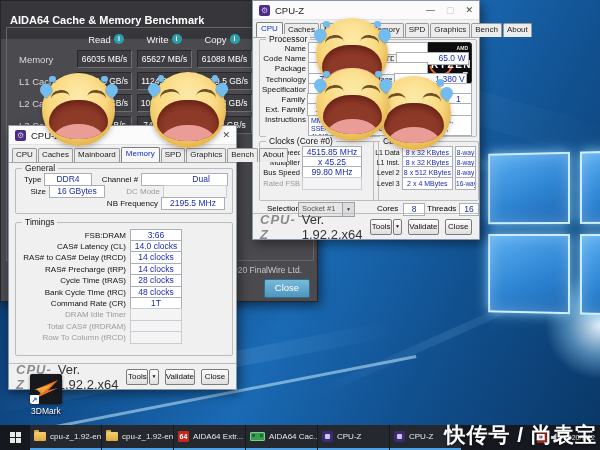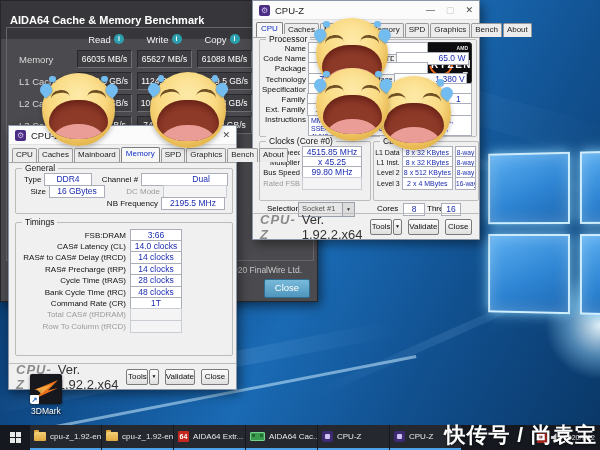--- a/index.html
+++ b/index.html
@@ -308,21 +308,21 @@
           <span class="lbl w34">Revision</span>
           <span class="vbox w26"></span>
         </div>
         <div class="prow instr">
           <span class="lbl w44">Instructions</span>
           <span class="vbox fx1">MMX(+), SSE, SSE2, SSE3, SSSE3, SSE4.1, SSE4.2, SSE4A, x86-64, AMD-V, AES, AVX, AVX2, FMA3, SHA</span>
         </div>
       </div>
     </div>
 
-    <div class="gb" style="left:6px;top:140px;width:110px;height:58px;">
+    <div class="gb" style="left:6px;top:140px;width:110px;height:58px;padding-left:8px;">
       <span class="gb-label">Clocks (Core #0)</span>
       <div class="prows" style="top:6px;">
         <div class="prow crow">
           <span class="lbl">Core Speed</span>
           <span class="vbox">4515.85 MHz</span>
         </div>
         <div class="prow crow">
           <span class="lbl">Multiplier</span>
           <span class="vbox">x 45.25</span>
         </div>
@@ -365,21 +365,21 @@
 
     <div class="selrow">
       <span class="slbl" style="left:14px;">Selection</span>
       <span class="sel-dd">
         <span>Socket #1</span>
         <span class="dda">▼</span>
       </span>
       <span class="slbl" style="left:124px;">Cores</span>
       <span class="vbox" style="left:150px;width:20px;">8</span>
       <span class="slbl" style="left:174px;">Threads</span>
-      <span class="vbox" style="left:188px;width:18px;">16</span>
+      <span class="vbox" style="left:206px;width:18px;">16</span>
     </div>
 
     <div class="zfoot">
       <span class="zlogo">CPU-Z</span>
       <span class="zver">Ver. 1.92.2.x64</span>
       <span class="zbtn" style="width:32px;margin-left:8px;">Tools</span>
       <span class="zbtn barrow" style="font-size:5px;">▼</span>
       <span class="zbtn" style="width:42px;margin-left:6px;">Validate</span>
       <span class="zbtn" style="width:42px;margin-left:6px;">Close</span>
     </div>
@@ -453,20 +453,24 @@
         </div>
         <div class="trow">
           <span class="lbl">Bank Cycle Time (tRC)</span>
           <span class="vbox">48 clocks</span>
         </div>
         <div class="trow">
           <span class="lbl">Command Rate (CR)</span>
           <span class="vbox">1T</span>
         </div>
         <div class="trow">
+          <span class="lbl dis">DRAM Idle Timer</span>
+          <span class="vbox dis"></span>
+        </div>
+        <div class="trow">
           <span class="lbl dis">Total CAS# (tRDRAM)</span>
           <span class="vbox dis"></span>
         </div>
         <div class="trow">
           <span class="lbl dis">Row To Column (tRCD)</span>
           <span class="vbox dis"></span>
         </div>
       </div>
     </div>
 

